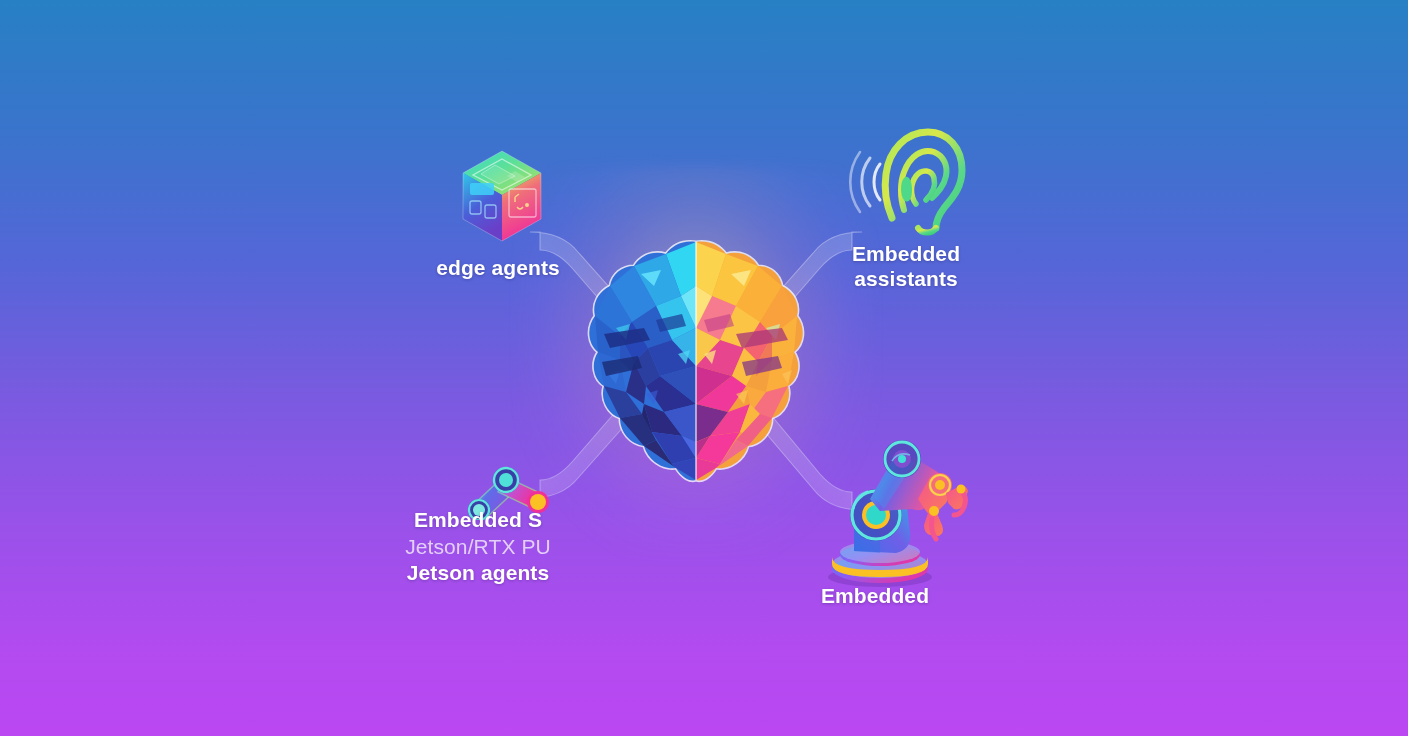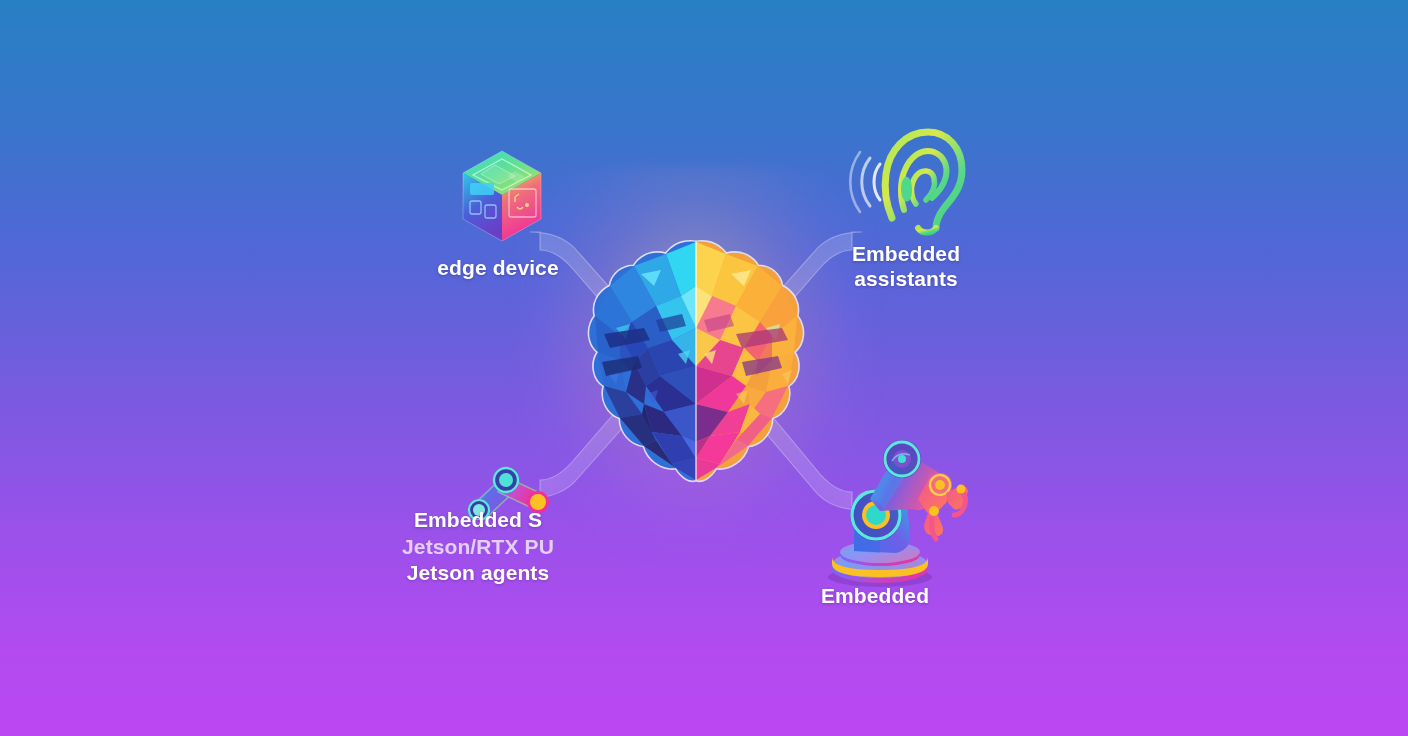--- a/index.html
+++ b/index.html
@@ -63,21 +63,21 @@
   #label-embedded-assistants {
     left:806px; top:242px; width:200px;
     font-size:21px; font-weight:700;
   }
   #label-robotics {
     left:378px; top:508px; width:200px;
     font-size:21px; font-weight:700;
   }
   #label-robotics .line-sub {
     display:block;
-    font-size:21px; font-weight:700;
+    font-size:21px; font-weight:400;
     color:rgba(255,255,255,0.72);
     margin:2px 0 1px 0;
     text-shadow:none;
   }
   #label-embedded-instruction {
     left:740px; top:584px; width:270px;
     font-size:21px; font-weight:700;
   }
   .lbl-line { display:block; }
 </style>
@@ -274,21 +274,21 @@
 
     <rect x="52" y="44" width="27" height="28" rx="2" fill="none" stroke="#ffffff" stroke-opacity="0.55" stroke-width="1.3"></rect>
     <path d="M58 52 l4 -3 M58 52 l0 5" stroke="#ffe08a" stroke-opacity="0.9" stroke-width="1.4" fill="none"></path>
     <path d="M60 62 q3 4 6 0" stroke="#ffe08a" stroke-opacity="0.9" stroke-width="1.4" fill="none"></path>
     <circle cx="70" cy="60" r="2" fill="#ffe08a" fill-opacity="0.9"></circle>
 
     <polygon points="45,6 84,28 84,74 45,96 6,74 6,28" fill="none" stroke="#ffffff" stroke-opacity="0.25" stroke-width="1"></polygon>
   </svg>
 
   <div class="label" id="label-edge-device">
-    <span class="lbl-line">edge device</span>
+    <span class="lbl-line">edge agents</span>
   </div>
 
   <svg width="120" height="120" viewBox="0 0 120 120" style="position:absolute; left:848px; top:118px;">
     <defs>
       <linearGradient id="earGrad" x1="0" y1="0" x2="1" y2="1">
         <stop offset="0%" stop-color="#a8e85a"></stop>
         <stop offset="35%" stop-color="#d8e84a"></stop>
         <stop offset="70%" stop-color="#5ad88a"></stop>
         <stop offset="100%" stop-color="#3fd07a"></stop>
       </linearGradient>

